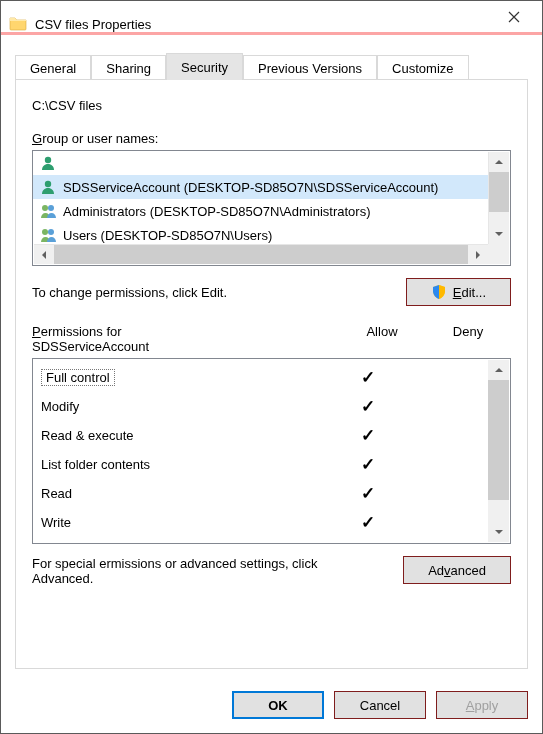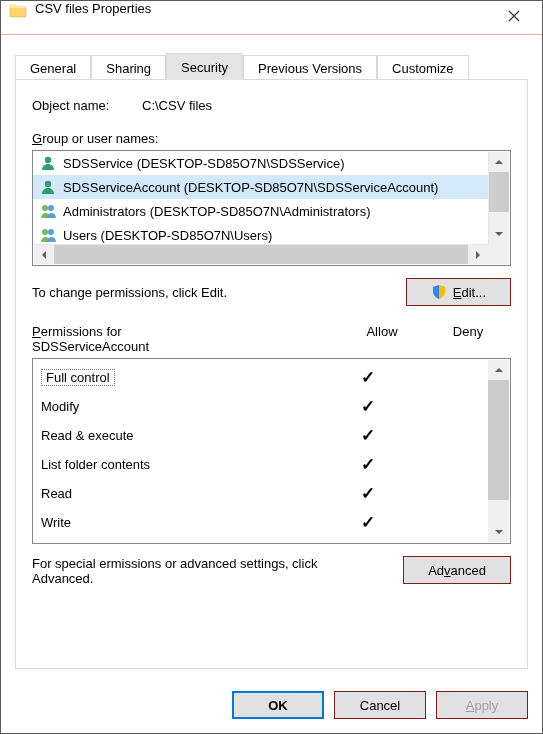--- a/index.html
+++ b/index.html
@@ -17,23 +17,23 @@
     width: 543px;
     height: 734px;
     border: 1px solid #5a5a5a;
     background: #fff;
     display: flex;
     flex-direction: column;
   }
   .titlebar {
     height: 34px;
     display: flex;
-    align-items: flex-start;
+    align-items: flex-end;
     padding: 0 6px 0 8px;
-    border-bottom: 1px solid #fca5a5;
+    border-bottom: 3px solid #fca5a5;
   }
   .titlebar .folder-icon { width:18px; height:18px; margin-right:8px; }
   .title-text { flex: 1; font-size: 13px; }
   .close-btn {
     width: 44px; height: 30px;
     display:flex; align-items:center; justify-content:center;
     font-size: 14px; color:#333;
   }
 
   .client {
@@ -222,36 +222,34 @@
       <div class="tab">General</div>
       <div class="tab">Sharing</div>
       <div class="tab active">Security</div>
       <div class="tab">Previous Versions</div>
       <div class="tab">Customize</div>
     </div>
 
     <div class="tab-panel">
 
       <div class="row obj-row">
-        <span class="label obj-name-label">Object name:</span>
         <span class="label">C:\CSV files</span>
       </div>
 
       <div class="label group-label">
         <span class="underline">G</span><span>roup or user names:</span>
       </div>
 
       <div class="listbox">
         <div class="list-inner" id="user-list">
             <div class="list-item">
               <span class="user-icon"><svg viewBox="0 0 18 18">
                   <circle cx="9" cy="6" r="3.2" fill="#2e9e6f"></circle>
                   <path d="M3 16c0-3.5 2.6-6 6-6s6 2.5 6 6z" fill="#2e9e6f"></path>
                 </svg></span>
-              <span>SDSService (DESKTOP-SD85O7N\SDSService)</span>
             </div>
             <div class="list-item selected">
               <span class="user-icon"><svg viewBox="0 0 18 18">
                   <circle cx="9" cy="6" r="3.2" fill="#2e9e6f"></circle>
                   <path d="M3 16c0-3.5 2.6-6 6-6s6 2.5 6 6z" fill="#2e9e6f"></path>
                 </svg></span>
               <span>SDSServiceAccount (DESKTOP-SD85O7N\SDSServiceAccount)</span>
             </div>
             <div class="list-item">
               <span class="user-icon"><svg viewBox="0 0 18 18">

